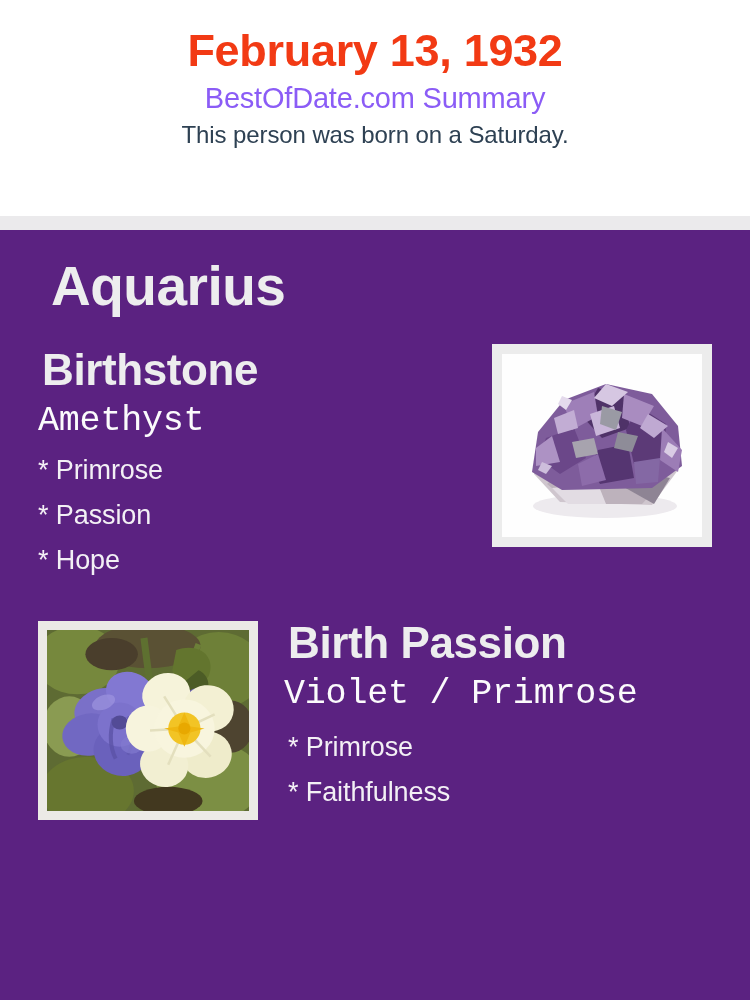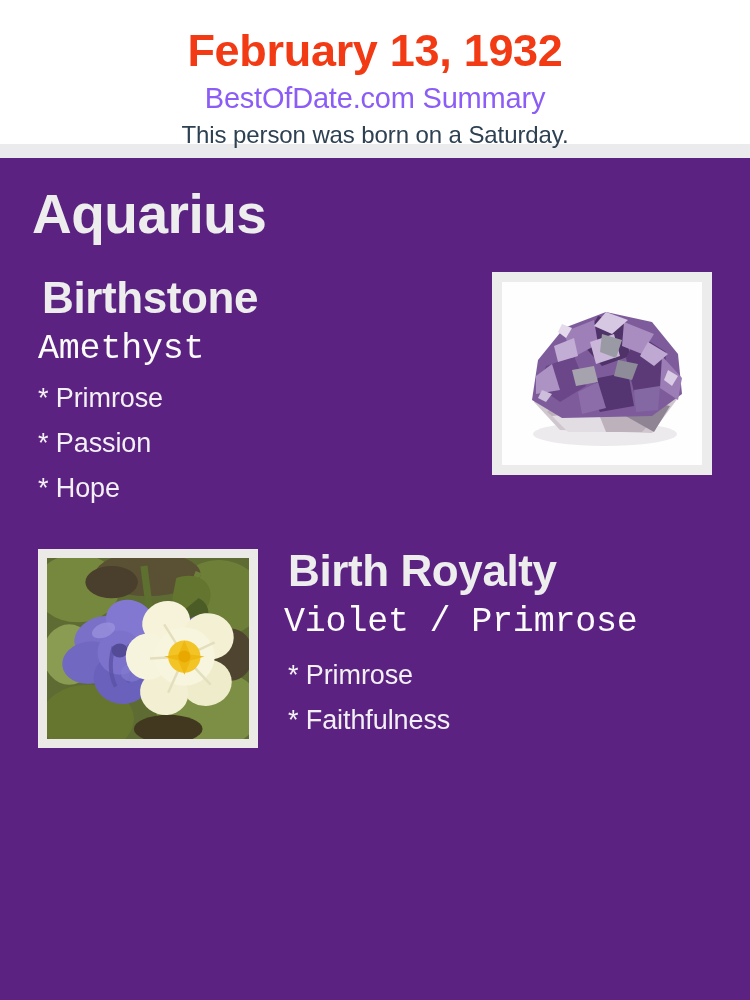--- a/index.html
+++ b/index.html
@@ -17,21 +17,21 @@
     position: relative;
     width: 750px;
     height: 1000px;
     background: #5B2281;
   }
 
   
   .header {
     background: #FFFFFF;
     width: 750px;
-    height: 144px;
+    height: 216px;
     box-sizing: border-box;
     padding-top: 24px;
     text-align: center;
   }
   .header-date {
     color: #F23A14;
     font-size: 45px;
     font-weight: bold;
     line-height: 54px;
     letter-spacing: -0.3px;
@@ -62,20 +62,21 @@
   
   .content {
     position: relative;
     width: 750px;
     padding: 0 32px;
     box-sizing: border-box;
   }
 
   .zodiac {
     padding-top: 24px;
+    margin-left: 19px;
   }
   .zodiac-title {
     color: #EDEDEE;
     font-size: 55px;
     font-weight: bold;
     line-height: 64px;
     margin: 0;
     letter-spacing: -0.5px;
   }
   .zodiac-desc {
@@ -306,21 +307,21 @@
               <path d="M136 98 L102 100" stroke="#E3DFBE" stroke-width="2.5"></path>
 
               <circle cx="136" cy="98" r="16" fill="#F2C425"></circle>
               <path d="M136 82 L142 96 L156 98 L142 102 L136 116 L130 102 L116 98 L130 96 Z" fill="#EFB711"></path>
               <circle cx="136" cy="98" r="6" fill="#E8A800"></circle>
             </g>
           </svg>
         </div>
       </div>
       <div class="section-text">
-        <div class="section-title">Birth Royalty</div>
+        <div class="section-title">Birth Passion</div>
         <div class="section-subtitle">Violet / Primrose</div>
         <ul class="trait-list">
           <li>* Primrose</li>
           <li>* Faithfulness</li>
         </ul>
       </div>
     </div>
 
   </div>
 </div>

